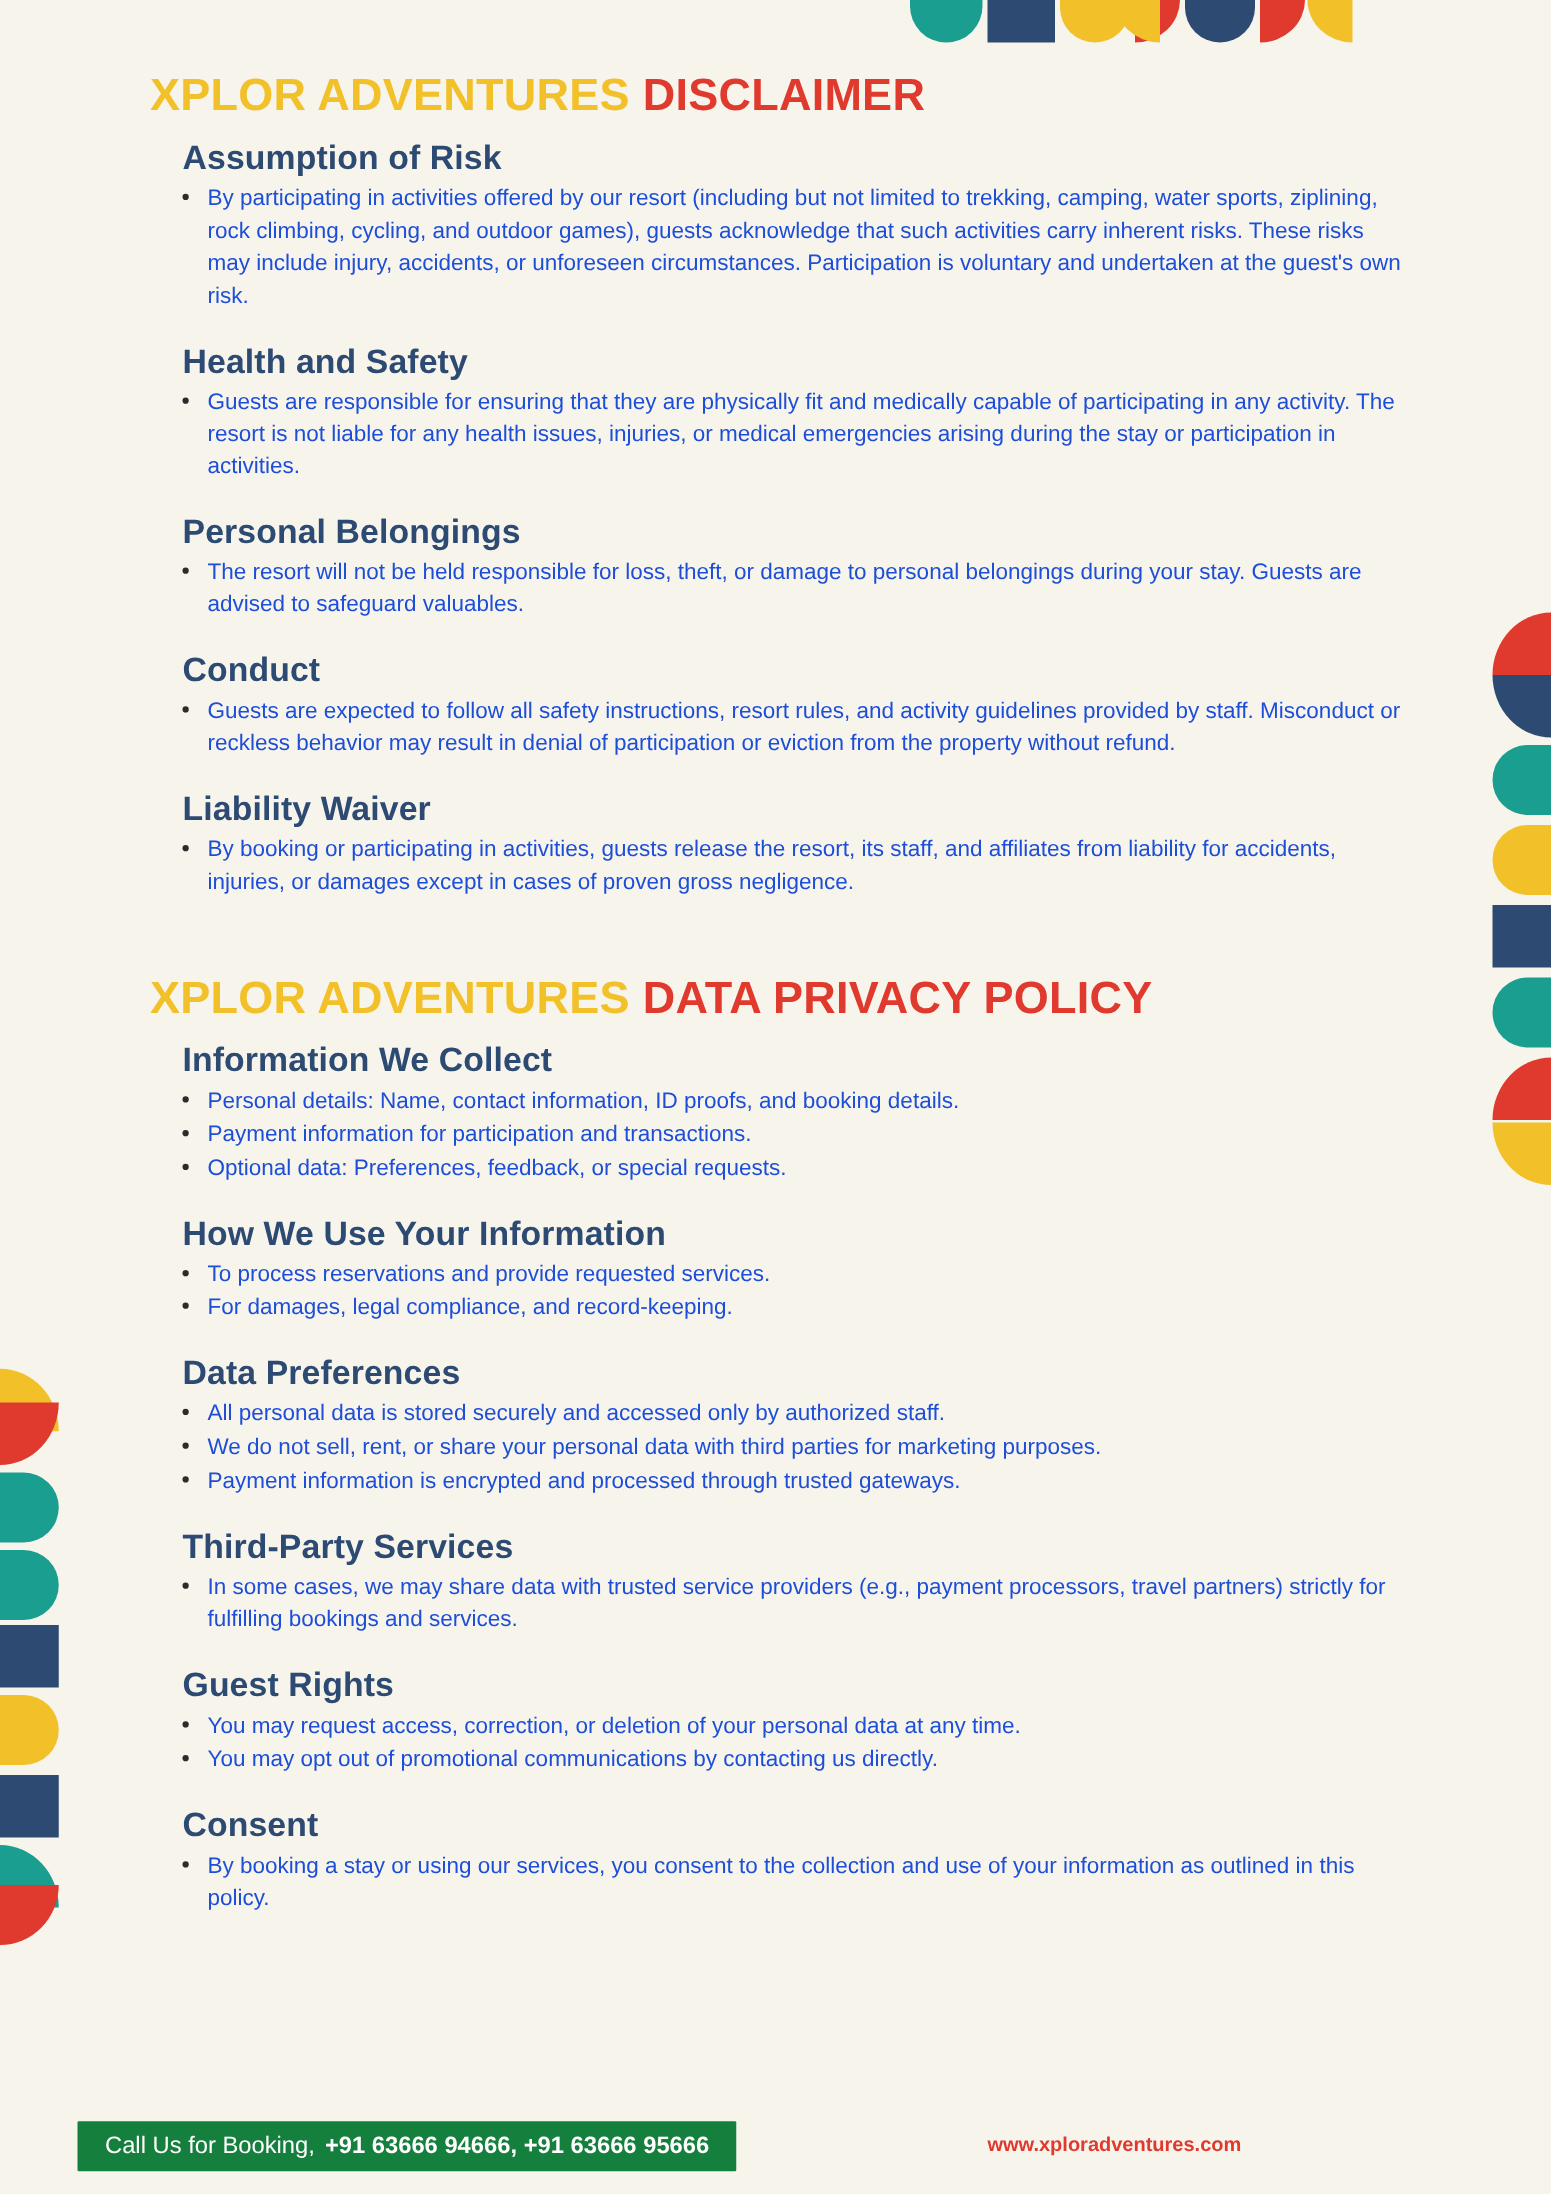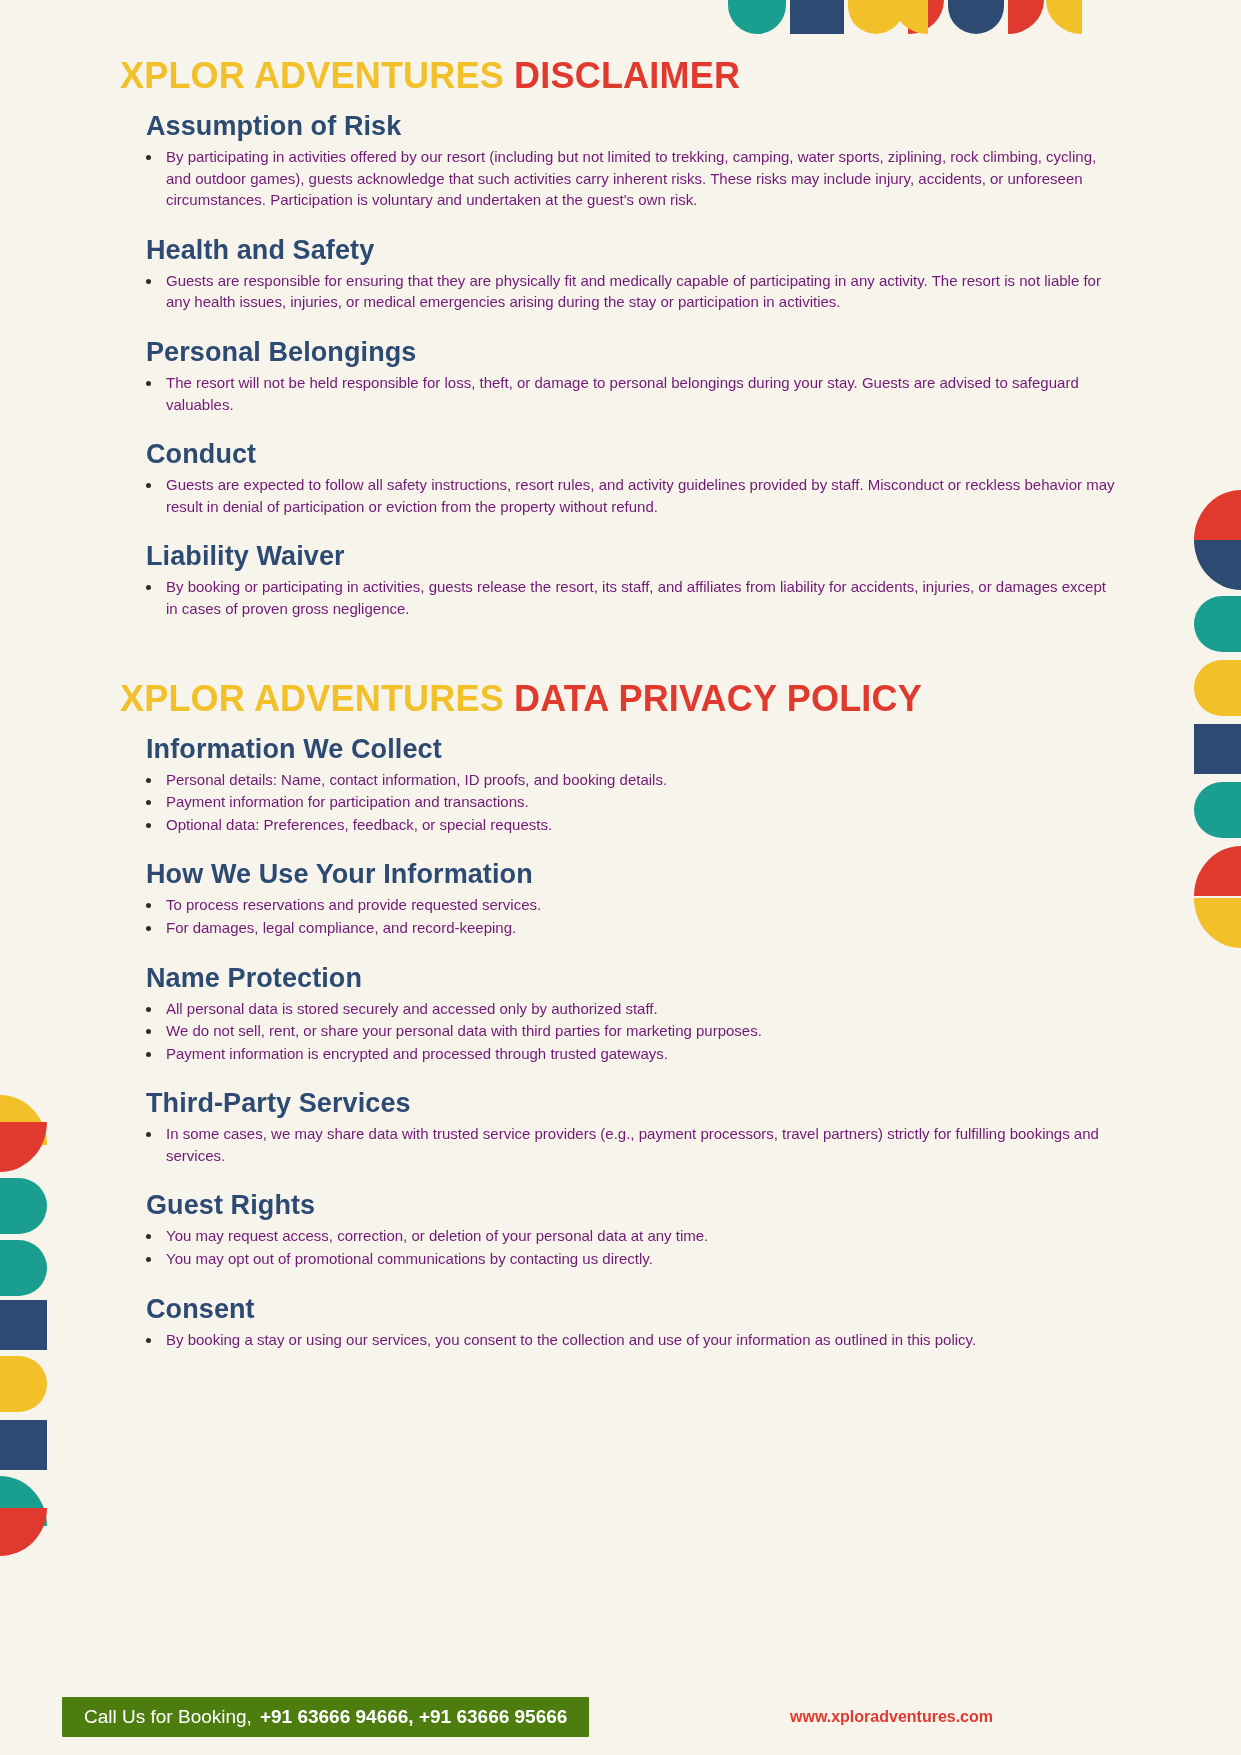--- a/index.html
+++ b/index.html
@@ -52,22 +52,22 @@
     letter-spacing: 0.1px;
   }
 
   ul.items {
     list-style: none;
     margin: 0 0 24px 0;
     padding: 0 0 0 22px;
   }
   ul.items li {
     position: relative;
-    color: #701a75;
-    font-size: 15px;
+    color: #1d4ed8;
+    font-size: 18px;
     line-height: 1.44;
     padding-left: 24px;
     margin-bottom: 2px;
   }
   ul.items li:before {
     content: "";
     position: absolute;
     left: 4px;
     top: 9px;
     width: 5px;
@@ -88,21 +88,21 @@
     bottom: 0;
     width: 1241px;
     height: 70px;
     z-index: 6;
   }
   .footer-bar {
     position: absolute;
     left: 62px;
     top: 12px;
     height: 40px;
-    background: #4d7c0f;
+    background: #15803d;
     color: #ffffff;
     display: flex;
     align-items: center;
     padding: 0 22px;
     font-size: 19px;
     border-radius: 1px;
   }
   .footer-bar .call { font-weight: normal; }
   .footer-bar .phone { font-weight: bold; margin-left: 8px; }
   .footer-web {
@@ -219,21 +219,21 @@
 
     <div class="block tight">
       <h2 class="section">How We Use Your Information</h2>
       <ul class="items">
         <li>To process reservations and provide requested services.</li>
         <li>For damages, legal compliance, and record-keeping.</li>
       </ul>
     </div>
 
     <div class="block tight">
-      <h2 class="section">Name Protection</h2>
+      <h2 class="section">Data Preferences</h2>
       <ul class="items">
         <li>All personal data is stored securely and accessed only by authorized staff.</li>
         <li>We do not sell, rent, or share your personal data with third parties for marketing purposes.</li>
         <li>Payment information is encrypted and processed through trusted gateways.</li>
       </ul>
     </div>
 
     <div class="block tight">
       <h2 class="section">Third-Party Services</h2>
       <ul class="items">

